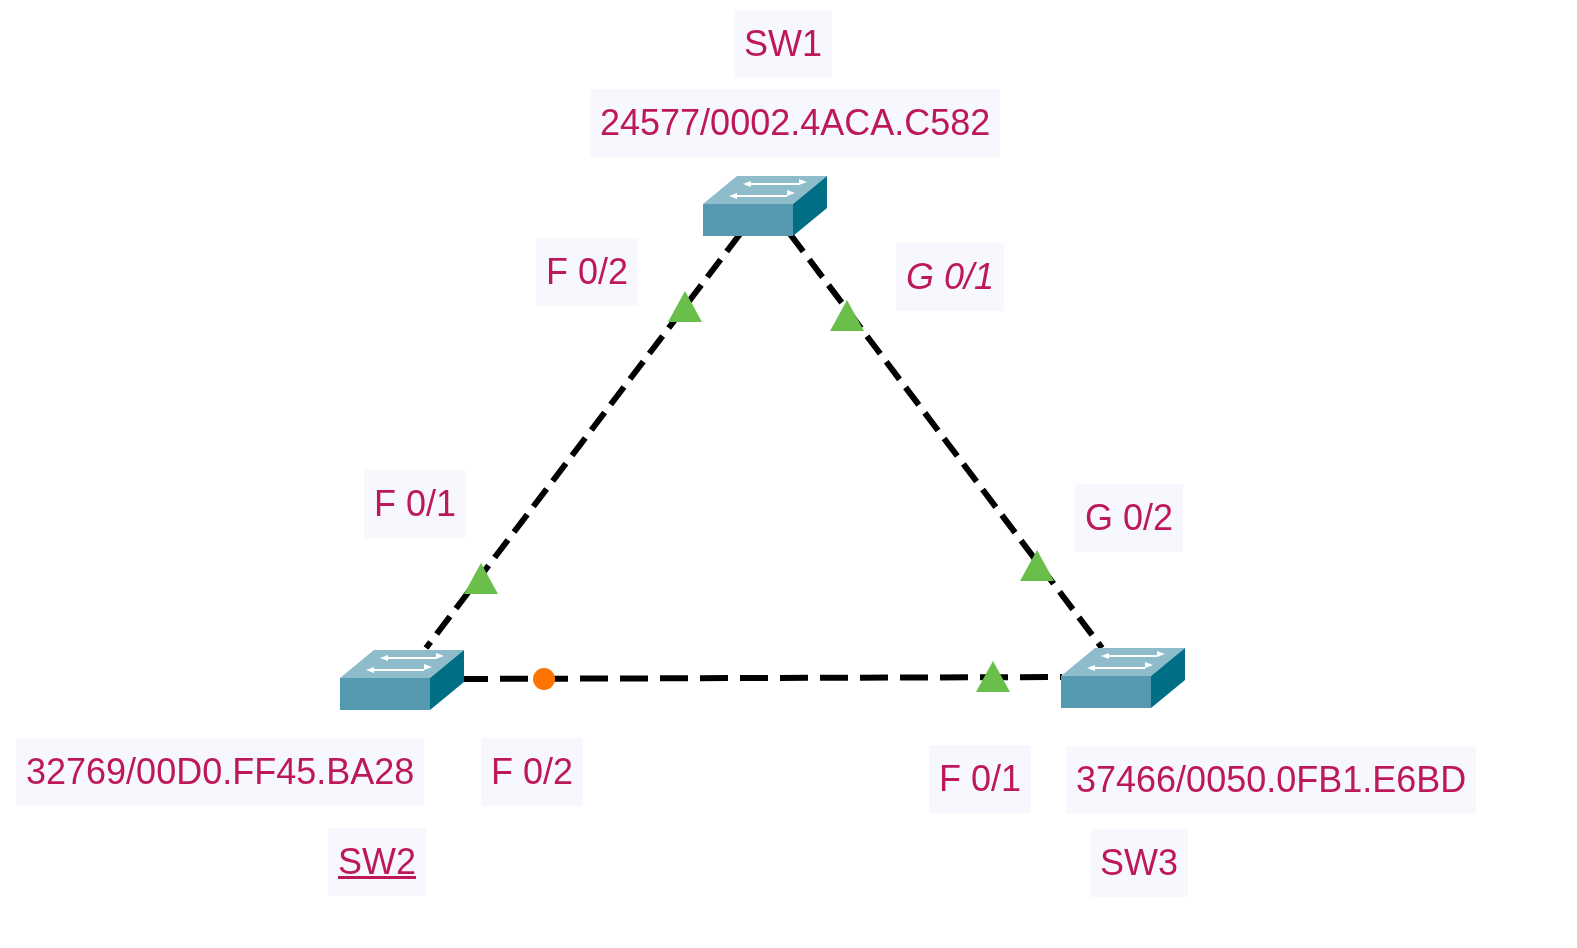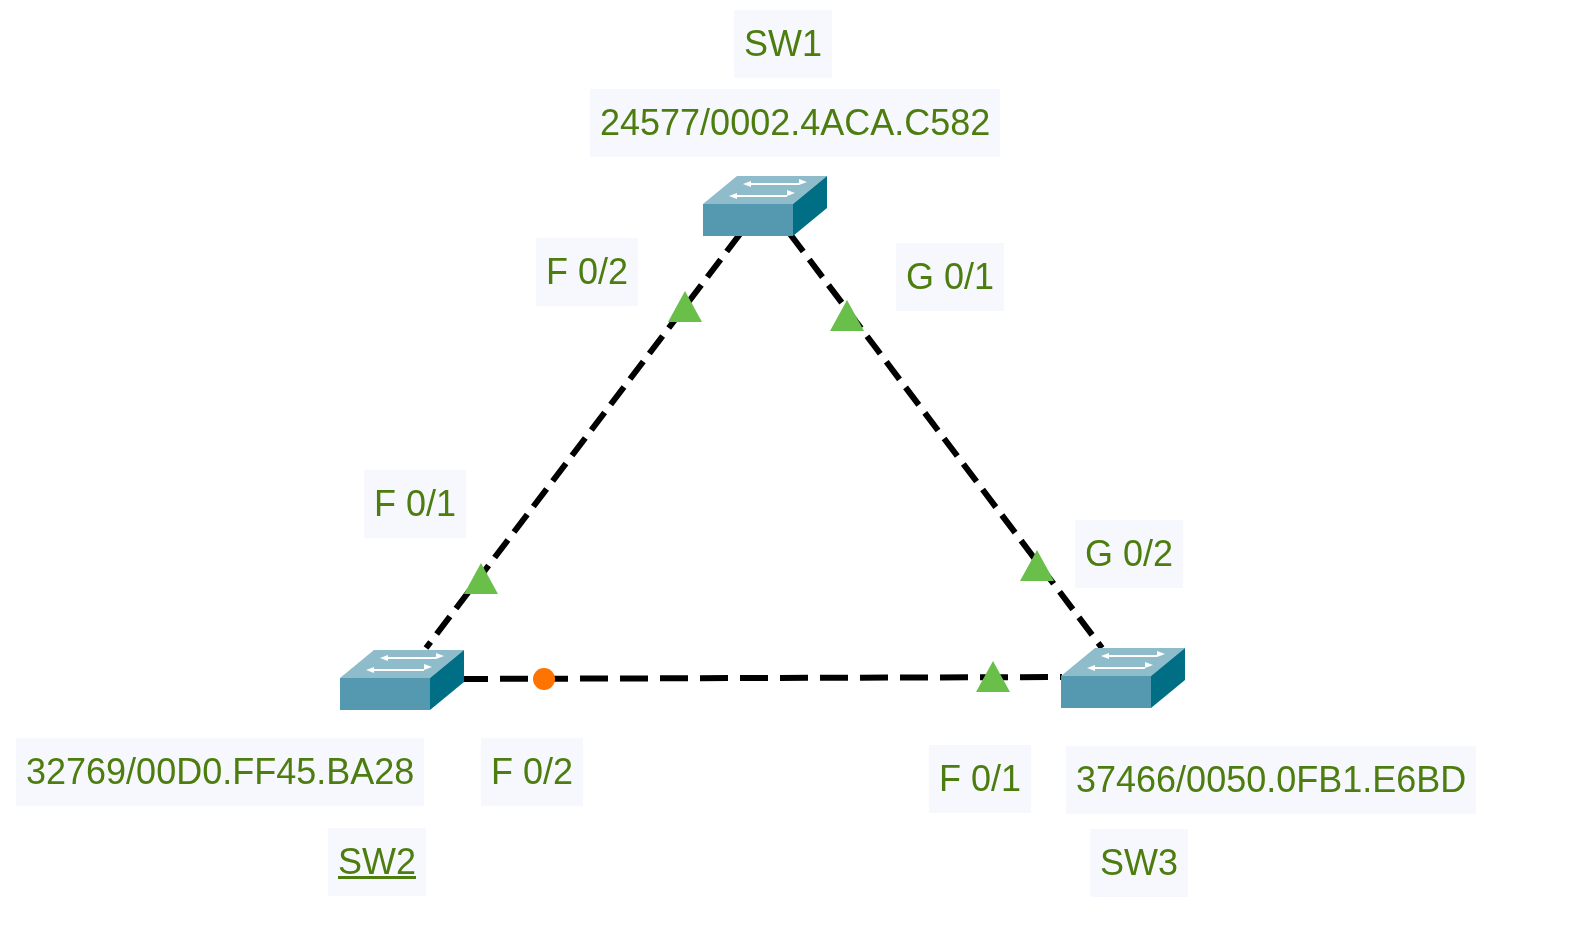--- a/index.html
+++ b/index.html
@@ -1,19 +1,19 @@
 <!DOCTYPE html>
 <html><head>
 <meta charset="utf-8">
 <style>
   html, body { margin:0; padding:0; background:#ffffff; }
   body { width:1577px; height:948px; position:relative; overflow:hidden;
          font-family:"Liberation Sans", sans-serif; }
   #topo { position:absolute; left:0; top:0; }
-  .lbl { position:absolute; background:#f6f8fd; color:#4d7c0f; font-size:36px;
+  .lbl { position:absolute; background:#f6f8fd; color:#be185d; font-size:36px;
          line-height:1; padding:16px 10px; white-space:nowrap;
          font-family:"Liberation Sans", sans-serif; }
 </style>
 </head>
 <body>
 
 <svg id="topo" width="1577" height="948" viewBox="0 0 1577 948">
   <defs>
     <g id="switch-shape">
       <polygon points="0,28 34,0 124,0 90,28" fill="#8fbccb"></polygon>
@@ -47,23 +47,23 @@
     </g>
   <g transform="translate(1061,648)">
       <use href="#switch-shape"></use>
     </g>
 </svg>
 
 <div class="lbl" style="left:734px;top:10px;">SW1</div>
 <div class="lbl" style="left:590px;top:89px;">24577/0002.4ACA.C582</div>
 
 <div class="lbl" style="left:536px;top:238px;">F 0/2</div>
-<div class="lbl" style="left:896px;top:243px;">G 0/1</div>
+<div class="lbl" style="left:896px;top:243px;font-style:italic;">G 0/1</div>
 <div class="lbl" style="left:364px;top:470px;">F 0/1</div>
-<div class="lbl" style="left:1075px;top:520px;">G 0/2</div>
+<div class="lbl" style="left:1075px;top:484px;">G 0/2</div>
 
 <div class="lbl" style="left:16px;top:738px;">32769/00D0.FF45.BA28</div>
 <div class="lbl" style="left:481px;top:738px;">F 0/2</div>
 <div class="lbl" style="left:328px;top:828px;text-decoration:underline;">SW2</div>
 
 <div class="lbl" style="left:929px;top:745px;">F 0/1</div>
 <div class="lbl" style="left:1066px;top:746px;">37466/0050.0FB1.E6BD</div>
 <div class="lbl" style="left:1090px;top:829px;text-align:center;">SW3</div>
 
 </body></html>

